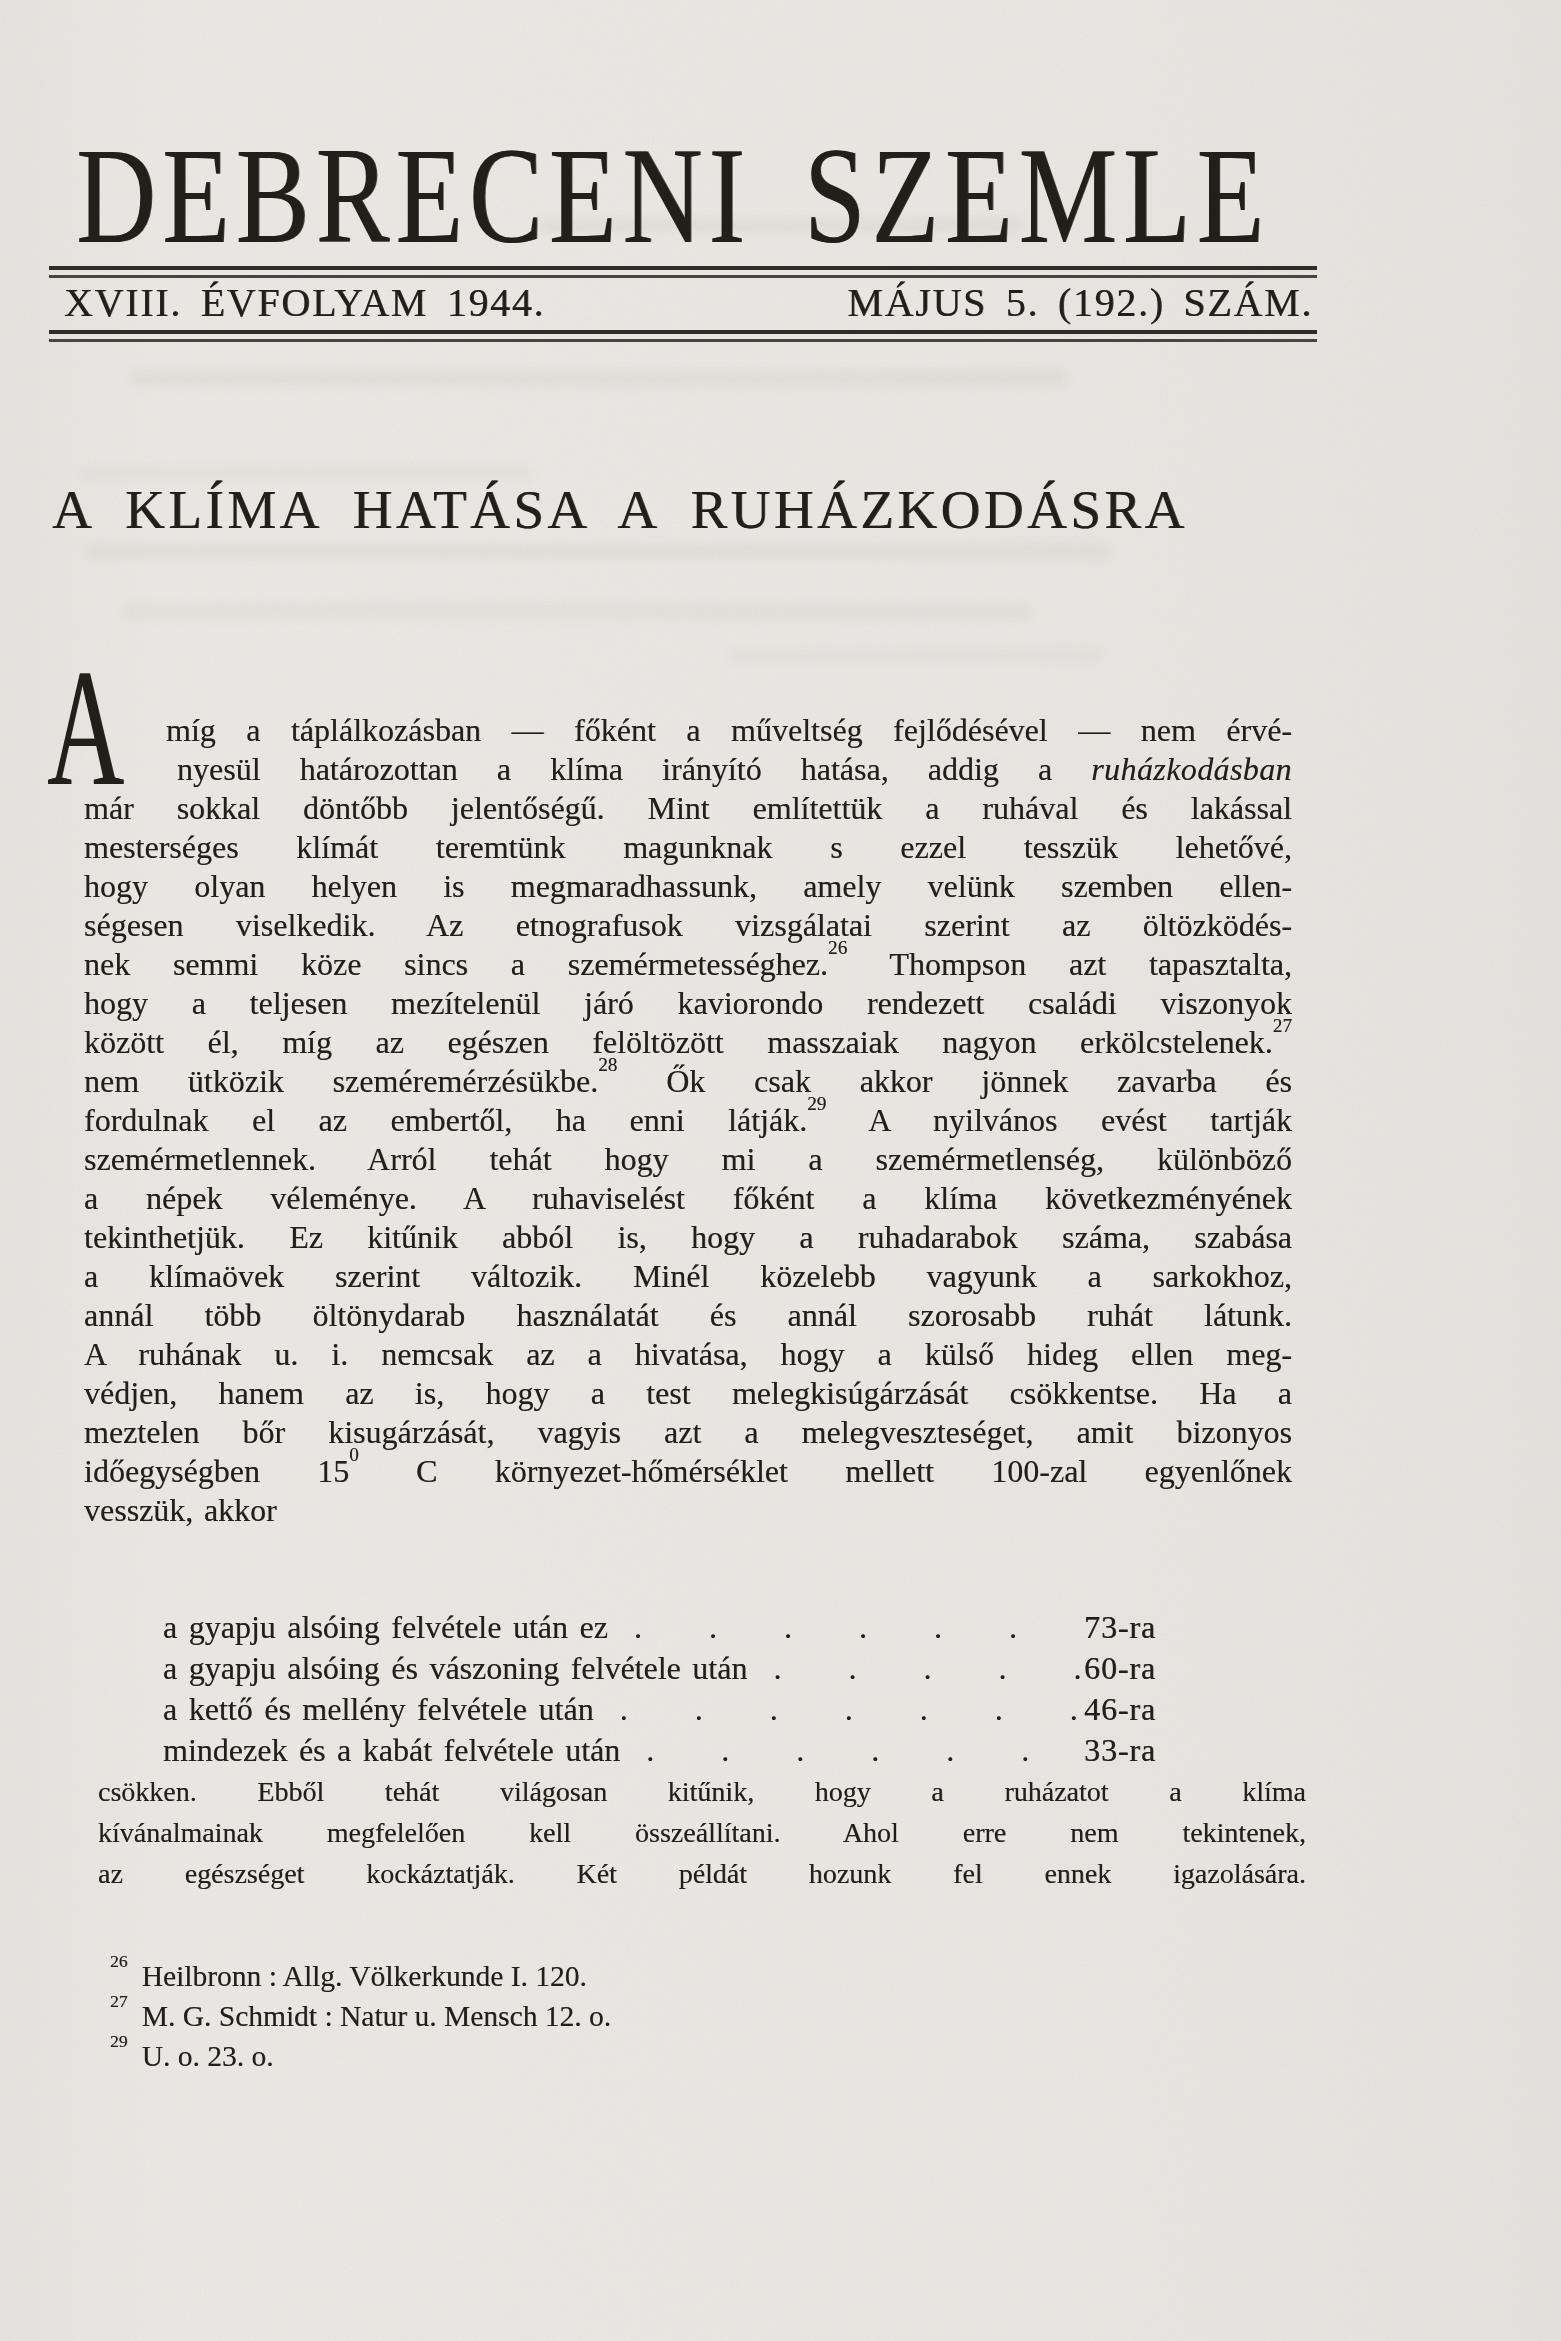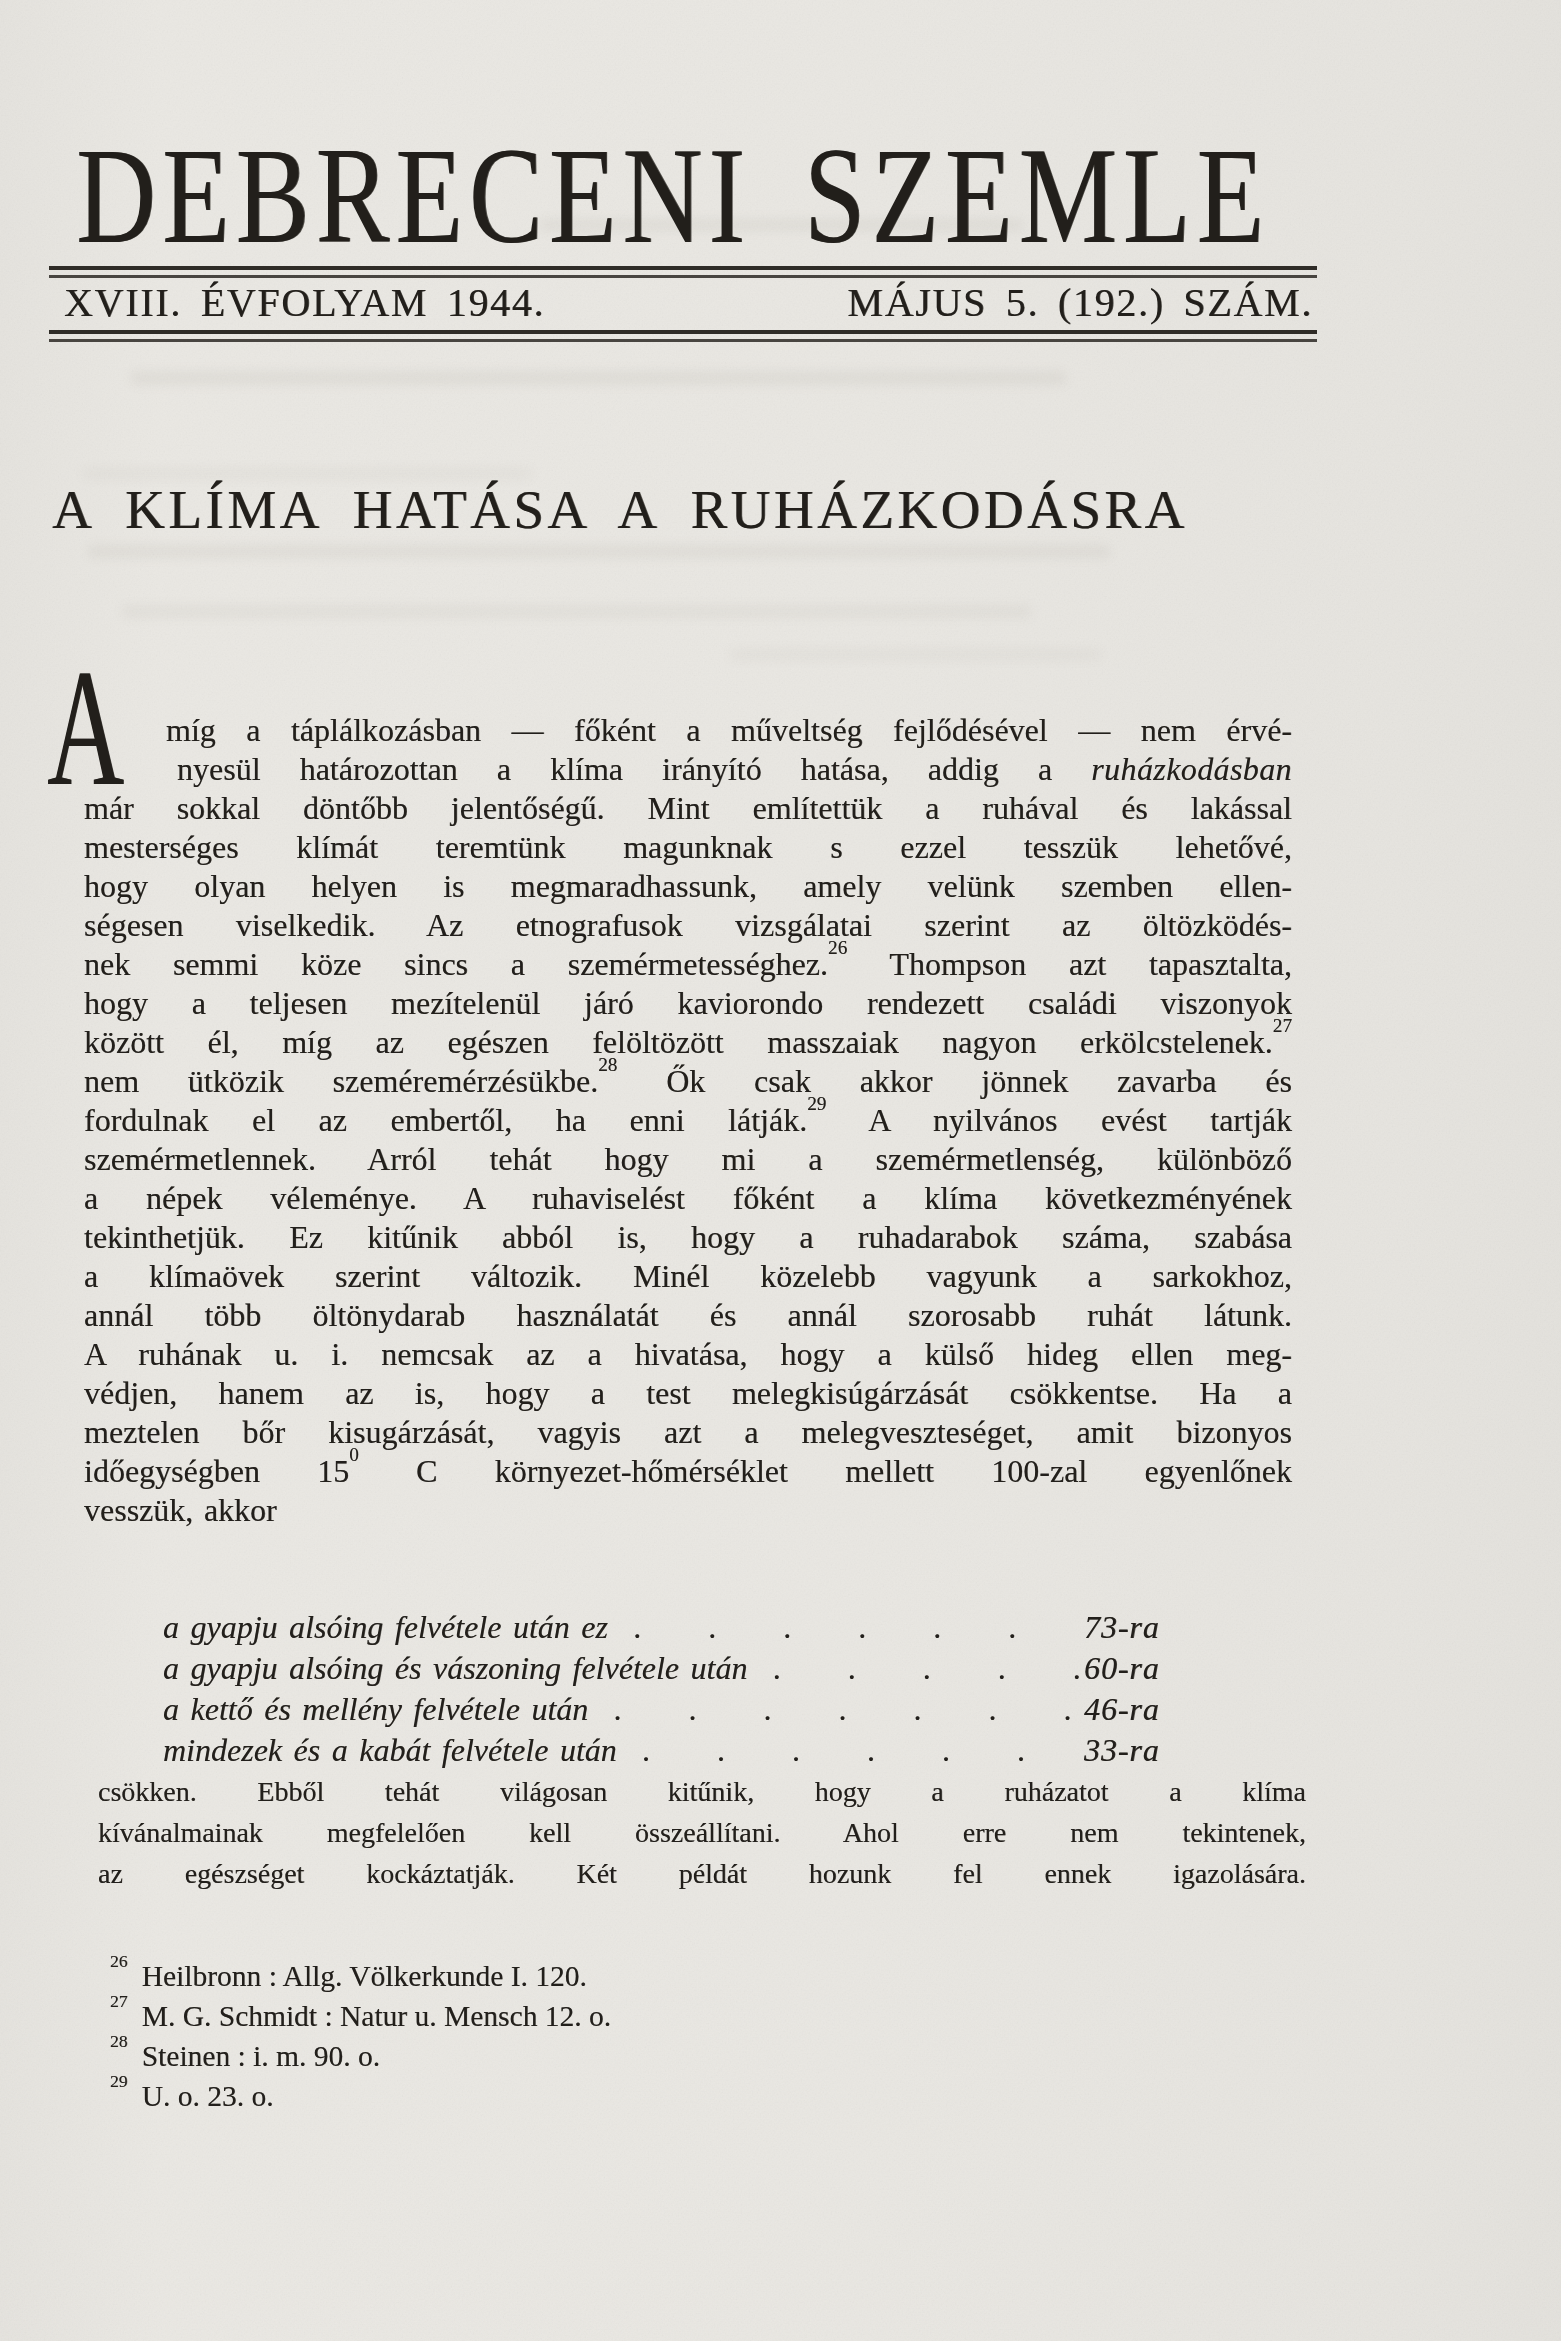--- a/index.html
+++ b/index.html
@@ -61,21 +61,21 @@
   .line.no-just{text-align:left;text-align-last:left;}
   .line sup,.fnote sup{
     font-size:60%;position:relative;top:-0.48em;line-height:0;letter-spacing:0;
   }
   .line em{font-style:italic;letter-spacing:0.4px;}
 
   .mtable{
     position:absolute;left:163px;top:1607px;width:1047px;
     font-size:32px;text-shadow:0.3px 0 0 rgba(30,27,22,0.55);
   }
-  .trow{display:flex;align-items:flex-start;height:41px;line-height:41px;font-style:italic;}
+  .trow{display:flex;align-items:flex-start;height:41px;line-height:41px;}
   .tlabel{white-space:nowrap;word-spacing:3.5px;}
   .tleader{flex:1;min-width:0;overflow:hidden;white-space:nowrap;letter-spacing:29.5px;padding-left:26px;}
   .tvalue{width:126px;white-space:nowrap;letter-spacing:0.9px;text-shadow:0.6px 0 0 rgba(30,27,22,0.7);}
 
   .closing{
     position:absolute;left:66px;top:1771px;width:1240px;
     font-size:28px;word-spacing:2.6px;text-shadow:0.3px 0 0 rgba(30,27,22,0.55);
   }
   .closing .line{height:41px;line-height:41px;}
 
@@ -169,18 +169,17 @@
 
   <section class="closing" id="closing-lines">
       <div class="line"><span>csökken. Ebből tehát világosan kitűnik, hogy a ruházatot a klíma</span></div>
       <div class="line"><span>kívánalmainak megfelelően kell összeállítani. Ahol erre nem tekintenek,</span></div>
       <div class="line"><span>az egészséget kockáztatják. Két példát hozunk fel ennek igazolására.</span></div>
     </section>
 
   <footer class="footnotes" id="footnotes">
       <div class="fnote"><sup>26</sup><span>Heilbronn : Allg. Völkerkunde I. 120.</span></div>
       <div class="fnote"><sup>27</sup><span>M. G. Schmidt : Natur u. Mensch 12. o.</span></div>
-      <div class="fnote"><sup>28</sup><span>Steinen : i. m. 90. o.</span></div>
       <div class="fnote"><sup>29</sup><span>U. o. 23. o.</span></div>
     </footer>
 
 </div>
 
 
 </body></html>

